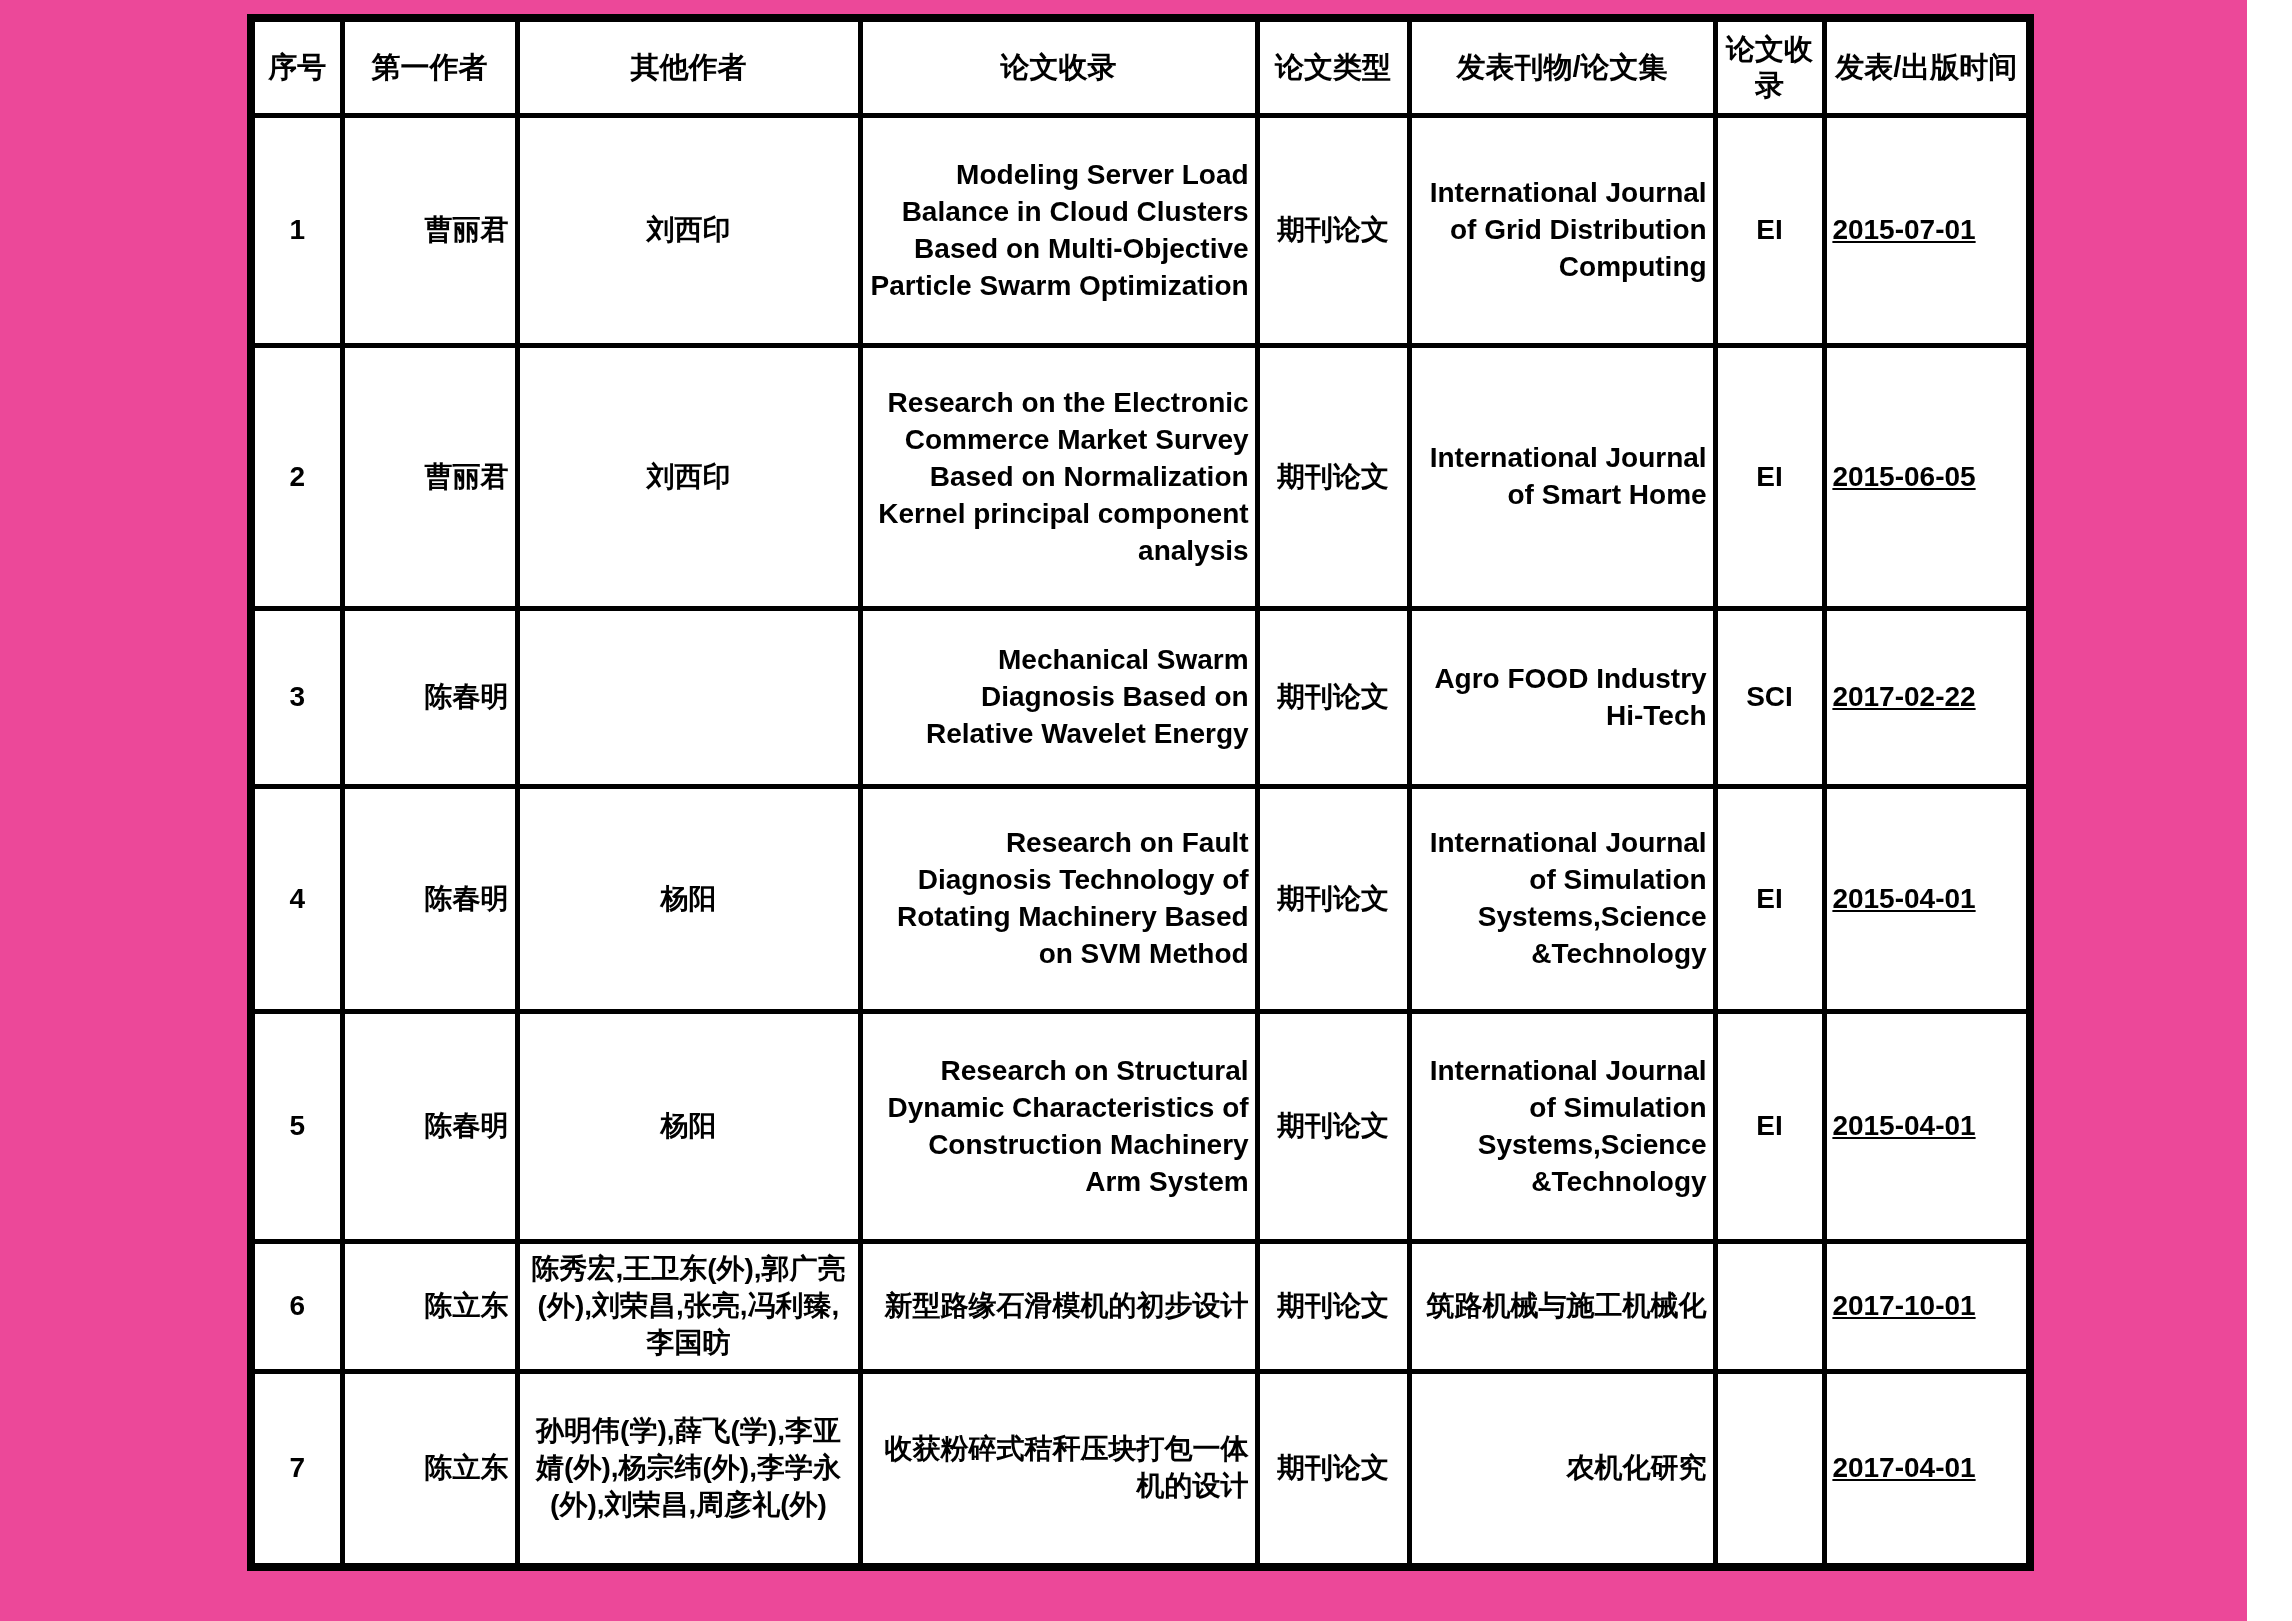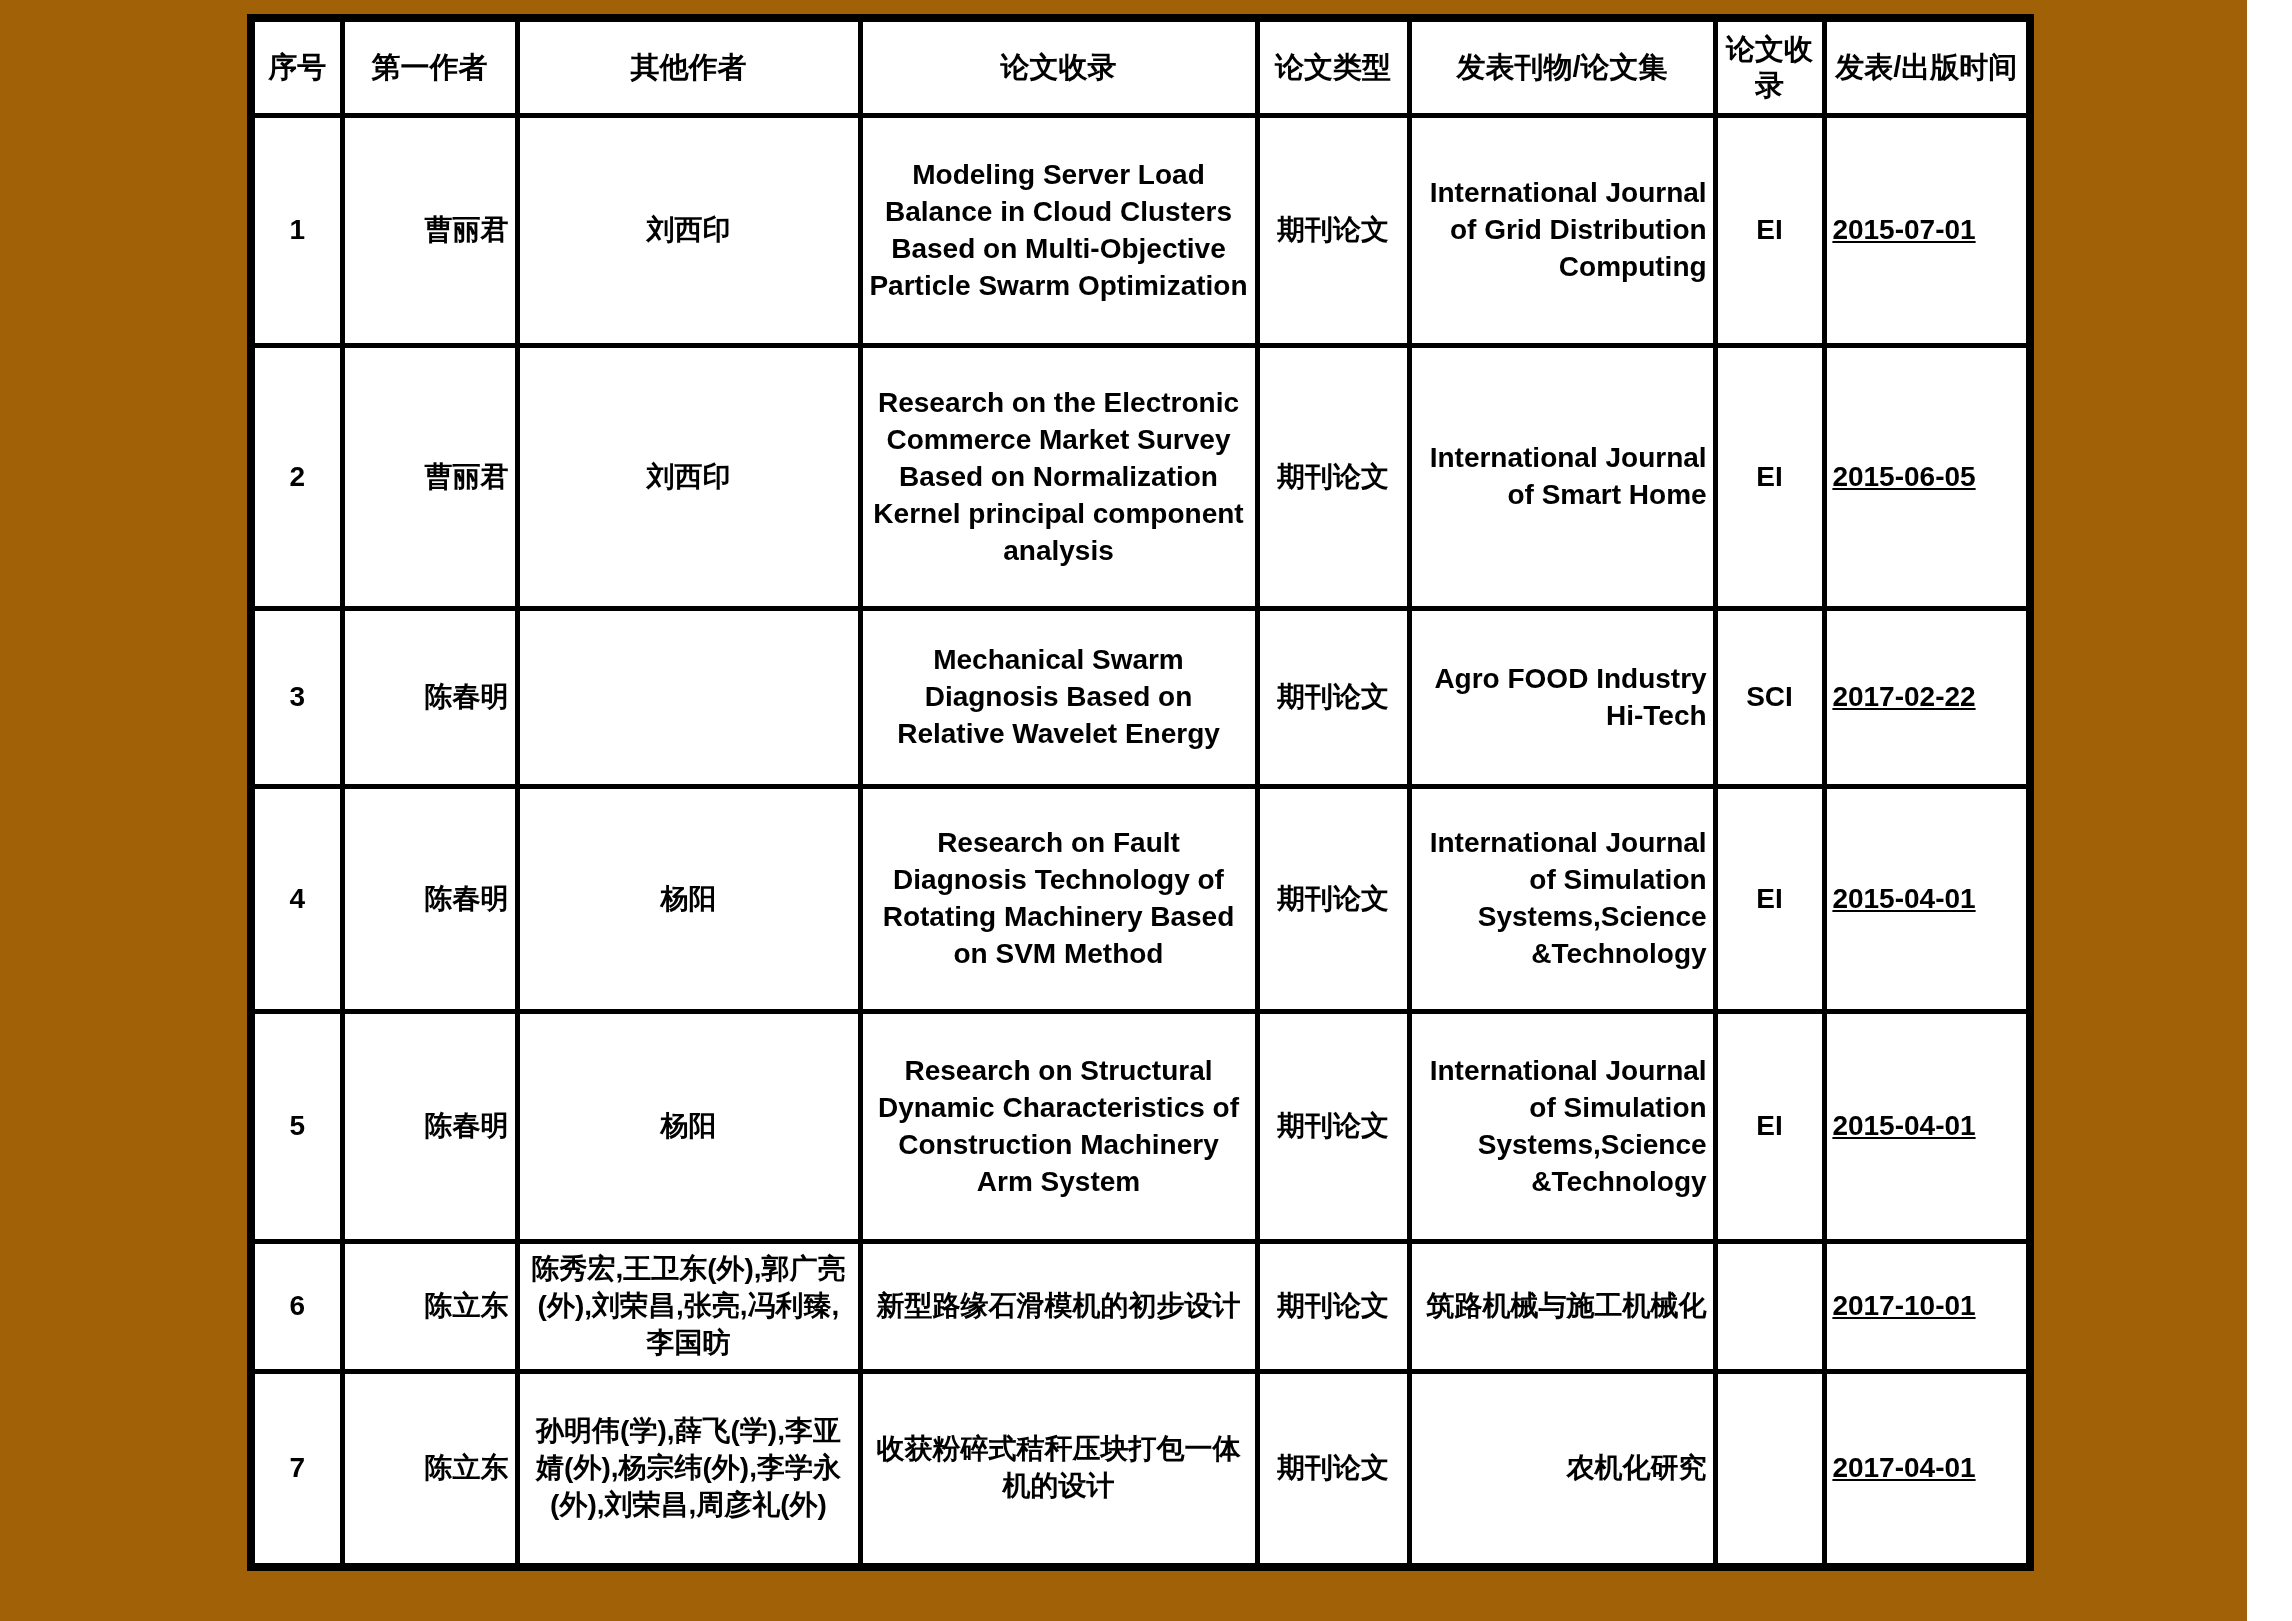--- a/index.html
+++ b/index.html
@@ -7,21 +7,21 @@
     padding: 0;
     background: #ffffff;
     width: 2293px;
     height: 1621px;
     font-family: "Liberation Sans", "DejaVu Sans", sans-serif;
   }
   .page {
     position: relative;
     width: 2247px;
     height: 1621px;
-    background: #a16207;
+    background: #ec4899;
     overflow: hidden;
   }
   table.pub-table {
     position: absolute;
     left: 247px;
     top: 13.7px;
     width: 1779px;
     border-collapse: collapse;
     table-layout: fixed;
     border: 8.8px solid #000000;
@@ -62,21 +62,21 @@
   tr.r1   { height: 263px; }
   tr.r2   { height: 178px; }
   tr.r3   { height: 225px; }
   tr.r4   { height: 230px; }
   tr.r5   { height: 130px; }
   tr.r6   { height: 195px; }
   
   td.a-seq     { text-align: center; }
   td.a-first   { text-align: right; }
   td.a-others  { text-align: center; }
-  td.a-title   { text-align: center; }
+  td.a-title   { text-align: right; }
   td.a-type    { text-align: center; padding-left: 2px; padding-right: 2px; }
   td.a-journal { text-align: right; }
   td.a-index   { text-align: center; padding-left: 3.9px; }
   td.a-date    { text-align: left; text-decoration: underline; }
 </style>
 </head>
 <body>
 
 <div class="page">
   <table class="pub-table">

